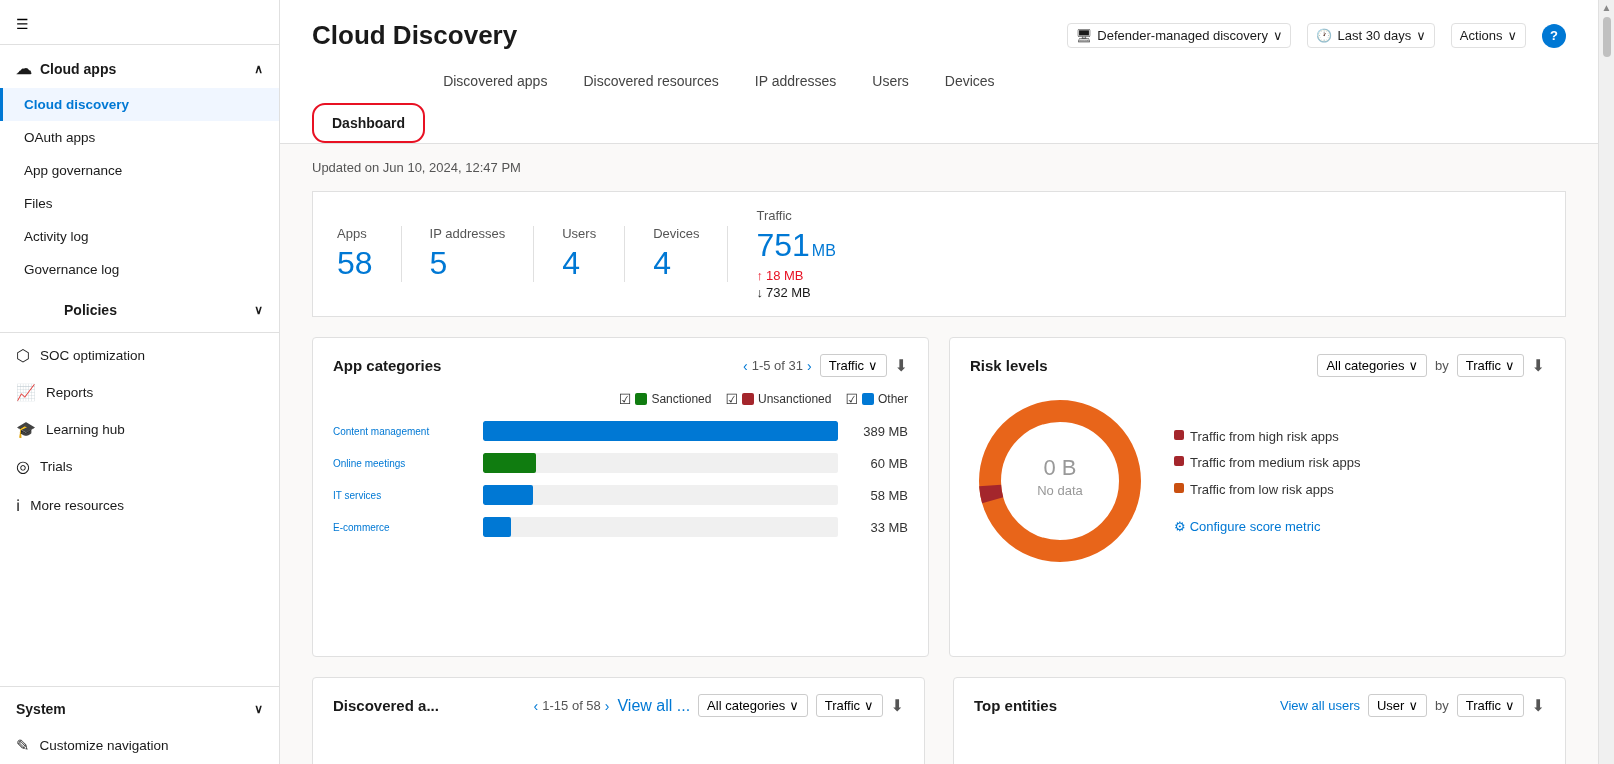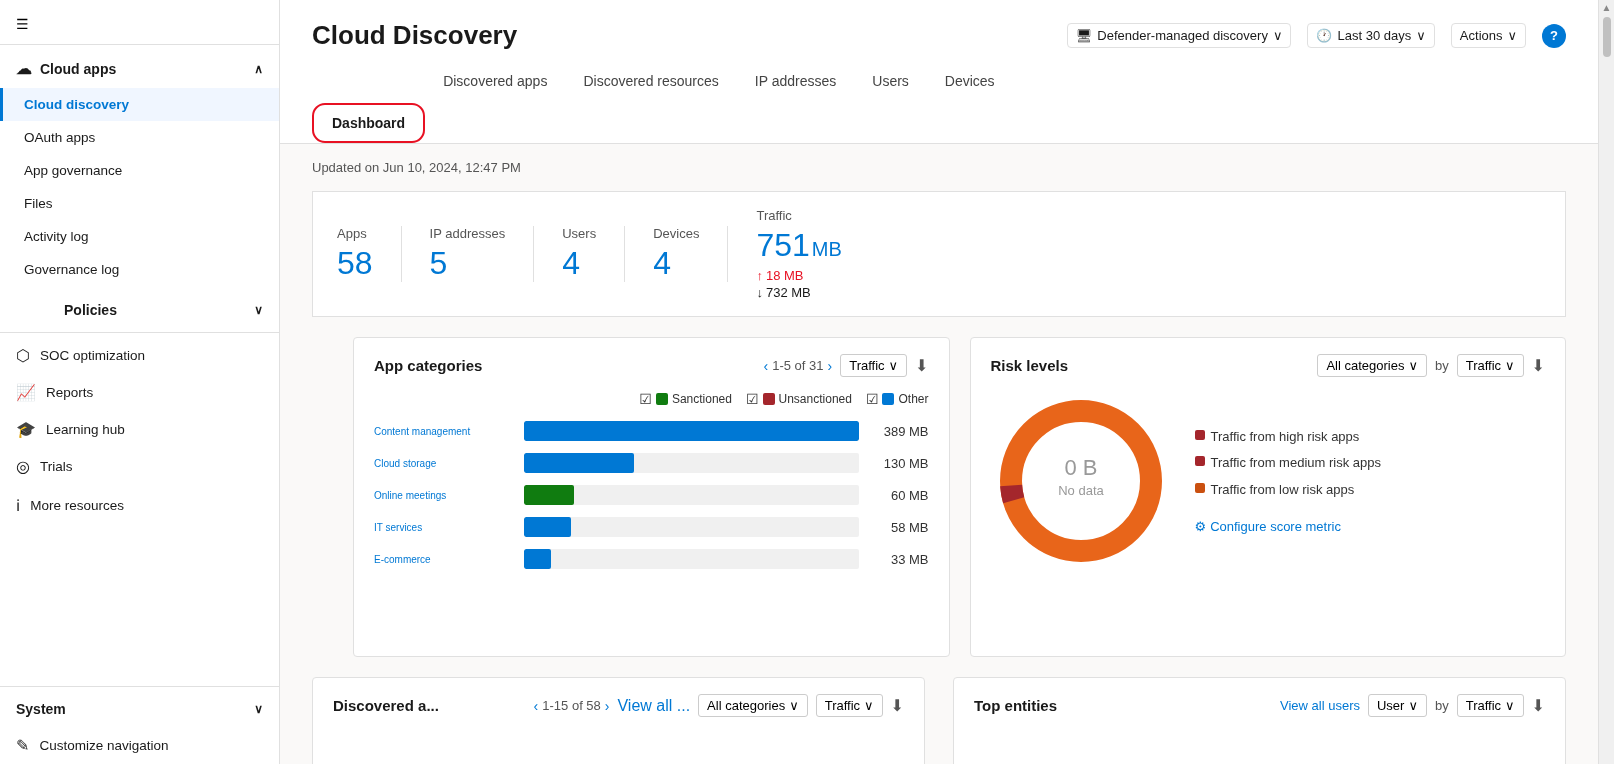--- a/index.html
+++ b/index.html
@@ -156,29 +156,28 @@
       flex-direction: column;
       padding: 0 28px 0 0;
       margin-right: 28px;
       border-right: 1px solid #e0e0e0;
     }
     .stat-item:last-child { border-right: none; margin-right: 0; padding-right: 0; }
     .stat-label { font-size: 13px; color: #555; margin-bottom: 4px; }
     .stat-value { font-size: 32px; font-weight: 300; color: #0078d4; }
     .stat-traffic { display: flex; flex-direction: column; gap: 2px; margin-top: 4px; }
     .traffic-total { font-size: 32px; font-weight: 300; color: #0078d4; display: inline; }
-    .traffic-unit { font-size: 20px; color: #0078d4; }
+    .traffic-unit { font-size: 16px; color: #0078d4; }
     .traffic-up { color: #e81123; font-size: 13px; display: flex; align-items: center; gap: 3px; }
     .traffic-down { color: #1a1a1a; font-size: 13px; display: flex; align-items: center; gap: 3px; }
 
     
     .cards-row {
       display: flex;
       gap: 20px;
-      margin-left: 41px;
     }
     .card {
       background: #fff;
       border: 1px solid #e0e0e0;
       border-radius: 4px;
       flex: 1;
       padding: 16px 20px;
       min-height: 320px;
     }
     .card-header {
@@ -455,27 +454,20 @@
 
         <div class="bar-chart-row">
           <div class="bar-item">
             <span class="bar-label">Content management</span>
             <div class="bar-track">
               <div class="bar-fill" style="width:100%;background:#0078d4;"></div>
             </div>
             <span class="bar-value">389 MB</span>
           </div>
           <div class="bar-item">
-            <span class="bar-label">Cloud storage</span>
-            <div class="bar-track">
-              <div class="bar-fill" style="width:33%;background:#0078d4;"></div>
-            </div>
-            <span class="bar-value">130 MB</span>
-          </div>
-          <div class="bar-item">
             <span class="bar-label">Online meetings</span>
             <div class="bar-track">
               <div class="bar-fill" style="width:15%;background:#107c10;"></div>
             </div>
             <span class="bar-value">60 MB</span>
           </div>
           <div class="bar-item">
             <span class="bar-label">IT services</span>
             <div class="bar-track">
               <div class="bar-fill" style="width:14%;background:#0078d4;"></div>

